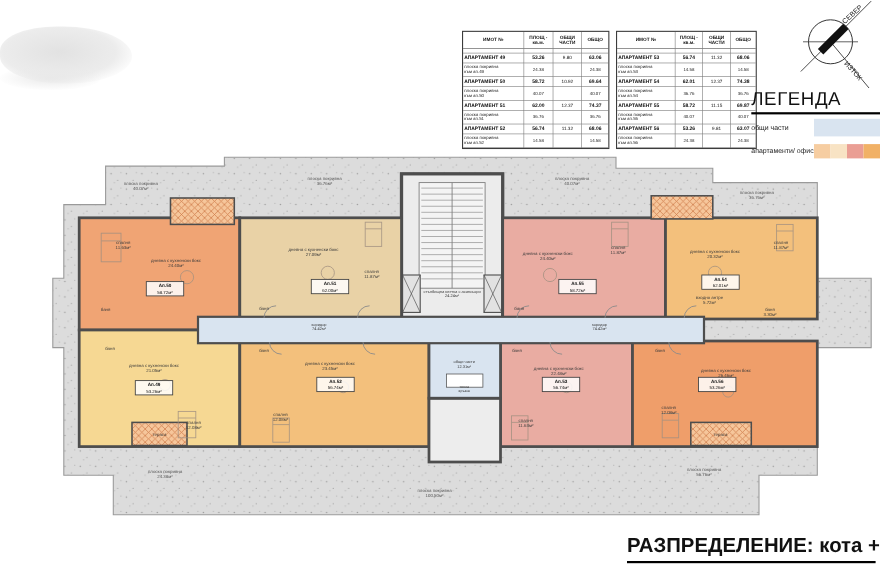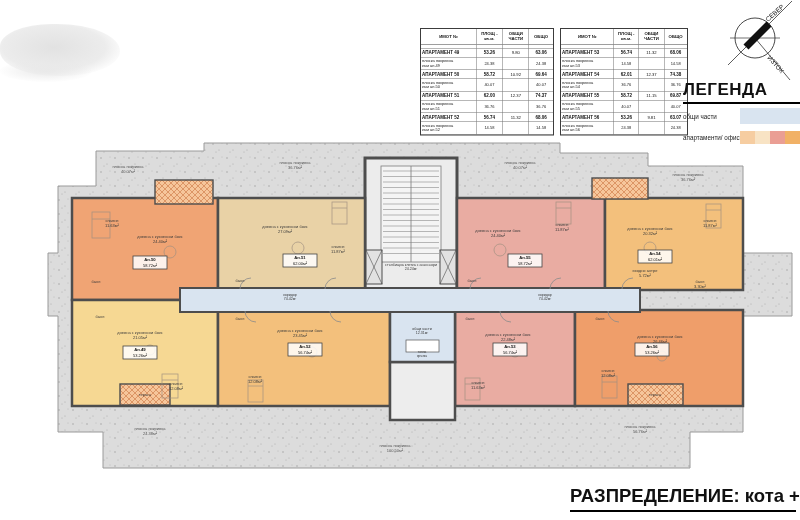--- a/index.html
+++ b/index.html
@@ -33,21 +33,21 @@
   .aapt .acell{min-height:13px;display:flex;align-items:center;}
   .aapt .c0{justify-content:flex-start;}
   .aapt .c1,.aapt .c3{justify-content:center;}
   .aapt .c2{justify-content:center;font-weight:normal;font-size:8.4px;}
   .aroof{font-size:8px;font-weight:normal;color:#222;}
   .aroof .acell{min-height:20px;display:flex;align-items:center;justify-content:center;}
   .aroof .c0{flex-direction:column;align-items:flex-start;justify-content:center;}
 
   
   .legend{position:absolute;left:683px;top:80px;width:117px;}
-  .legend-title{font-size:17px;font-weight:bold;letter-spacing:.5px;
+  .legend-title{font-size:17px;font-weight:normal;letter-spacing:.5px;
                 border-bottom:2px solid #000;padding-bottom:2px;}
   .legend-row{position:relative;height:18px;margin-top:3px;}
   .legend-label{position:absolute;left:0;top:6px;font-size:6.3px;color:#222;}
   .swatch{position:absolute;right:0;top:1px;width:60px;}
   .swatch-common{height:16px;background:#d9e4f0;}
   .swatch-apts{height:13px;top:3px;display:flex;}
   .swatch-apts i{flex:1;display:block;}
 
   
   .title-block{position:absolute;left:570px;top:485px;width:226px;

